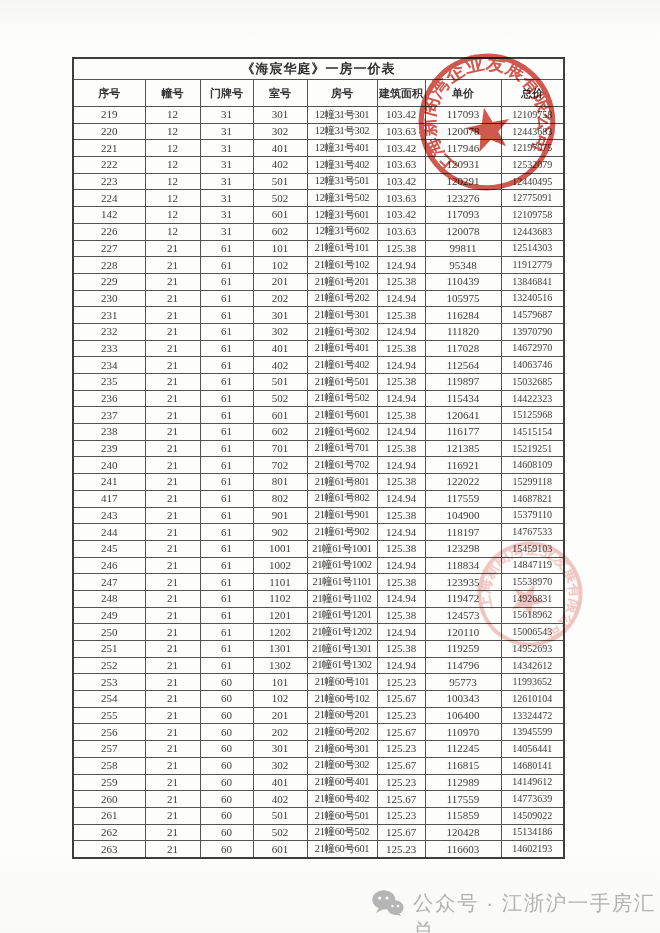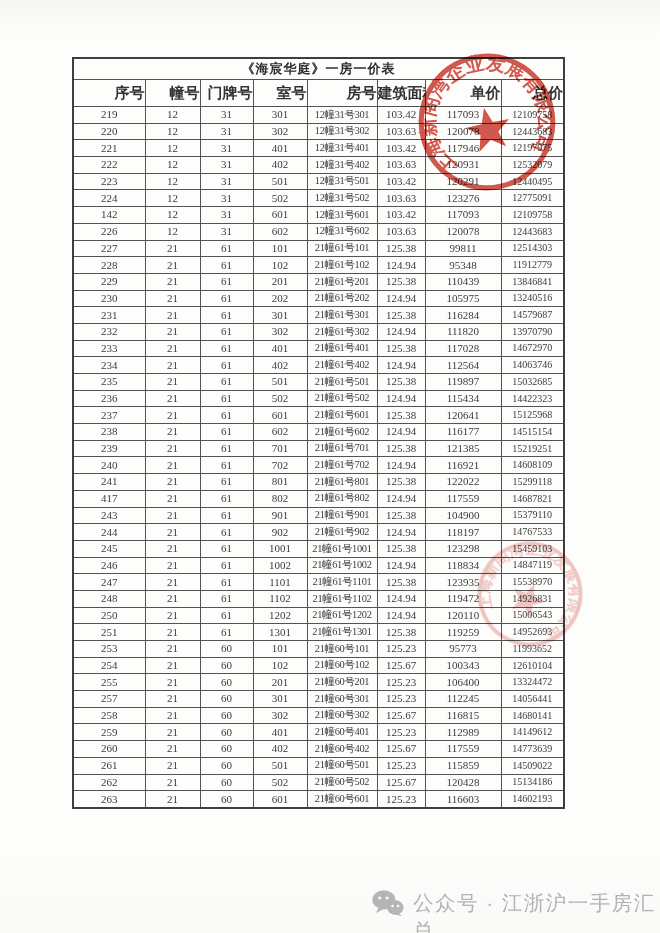--- a/index.html
+++ b/index.html
@@ -21,21 +21,21 @@
   }
   .price-table td, .price-table th {
     border:1px solid #535353;
     text-align:center; vertical-align:middle;
     padding:0; color:#3b3b3b; overflow:hidden; white-space:nowrap;
   }
   .price-table .title-cell {
     height:20px; font-size:13px; font-weight:bold; letter-spacing:1px; color:#2e2e2e;
   }
   .price-table th {
-    height:26px; font-size:15px; font-weight:600; color:#333;text-align:right;
+    height:26px; font-size:11px; font-weight:600; color:#333;
   }
   .price-table tbody td { height:15.7px; font-size:11px; line-height:1; }
   .price-table tbody td.col4 { font-size:10.4px; letter-spacing:-0.3px; }
   .price-table tbody td.col7 { font-size:10px; }
   
   .seal { position:absolute; mix-blend-mode:multiply; pointer-events:none; }
   .seal-top { left:414px; top:49px; width:146px; height:146px; color:var(--seal-color,#cd4237);
               opacity:.88; transform:rotate(-12deg); }
   .seal-faint { left:474px; top:538px; width:112px; height:112px; color:var(--seal-color,#cd4237);
                 opacity:.30; transform:rotate(24deg); filter:blur(.4px); }
@@ -375,38 +375,58 @@
           <td class="col0">248</td>
           <td class="col1">21</td>
           <td class="col2">61</td>
           <td class="col3">1102</td>
           <td class="col4">21幢61号1102</td>
           <td class="col5">124.94</td>
           <td class="col6">119472</td>
           <td class="col7">14926831</td>
         </tr>
         <tr>
+          <td class="col0">249</td>
+          <td class="col1">21</td>
+          <td class="col2">61</td>
+          <td class="col3">1201</td>
+          <td class="col4">21幢61号1201</td>
+          <td class="col5">125.38</td>
+          <td class="col6">124573</td>
+          <td class="col7">15618962</td>
+        </tr>
+        <tr>
           <td class="col0">250</td>
           <td class="col1">21</td>
           <td class="col2">61</td>
           <td class="col3">1202</td>
           <td class="col4">21幢61号1202</td>
           <td class="col5">124.94</td>
           <td class="col6">120110</td>
           <td class="col7">15006543</td>
         </tr>
         <tr>
           <td class="col0">251</td>
           <td class="col1">21</td>
           <td class="col2">61</td>
           <td class="col3">1301</td>
           <td class="col4">21幢61号1301</td>
           <td class="col5">125.38</td>
           <td class="col6">119259</td>
           <td class="col7">14952693</td>
+        </tr>
+        <tr>
+          <td class="col0">252</td>
+          <td class="col1">21</td>
+          <td class="col2">61</td>
+          <td class="col3">1302</td>
+          <td class="col4">21幢61号1302</td>
+          <td class="col5">124.94</td>
+          <td class="col6">114796</td>
+          <td class="col7">14342612</td>
         </tr>
         <tr>
           <td class="col0">253</td>
           <td class="col1">21</td>
           <td class="col2">60</td>
           <td class="col3">101</td>
           <td class="col4">21幢60号101</td>
           <td class="col5">125.23</td>
           <td class="col6">95773</td>
           <td class="col7">11993652</td>
@@ -423,20 +443,30 @@
         </tr>
         <tr>
           <td class="col0">255</td>
           <td class="col1">21</td>
           <td class="col2">60</td>
           <td class="col3">201</td>
           <td class="col4">21幢60号201</td>
           <td class="col5">125.23</td>
           <td class="col6">106400</td>
           <td class="col7">13324472</td>
+        </tr>
+        <tr>
+          <td class="col0">256</td>
+          <td class="col1">21</td>
+          <td class="col2">60</td>
+          <td class="col3">202</td>
+          <td class="col4">21幢60号202</td>
+          <td class="col5">125.67</td>
+          <td class="col6">110970</td>
+          <td class="col7">13945599</td>
         </tr>
         <tr>
           <td class="col0">257</td>
           <td class="col1">21</td>
           <td class="col2">60</td>
           <td class="col3">301</td>
           <td class="col4">21幢60号301</td>
           <td class="col5">125.23</td>
           <td class="col6">112245</td>
           <td class="col7">14056441</td>

